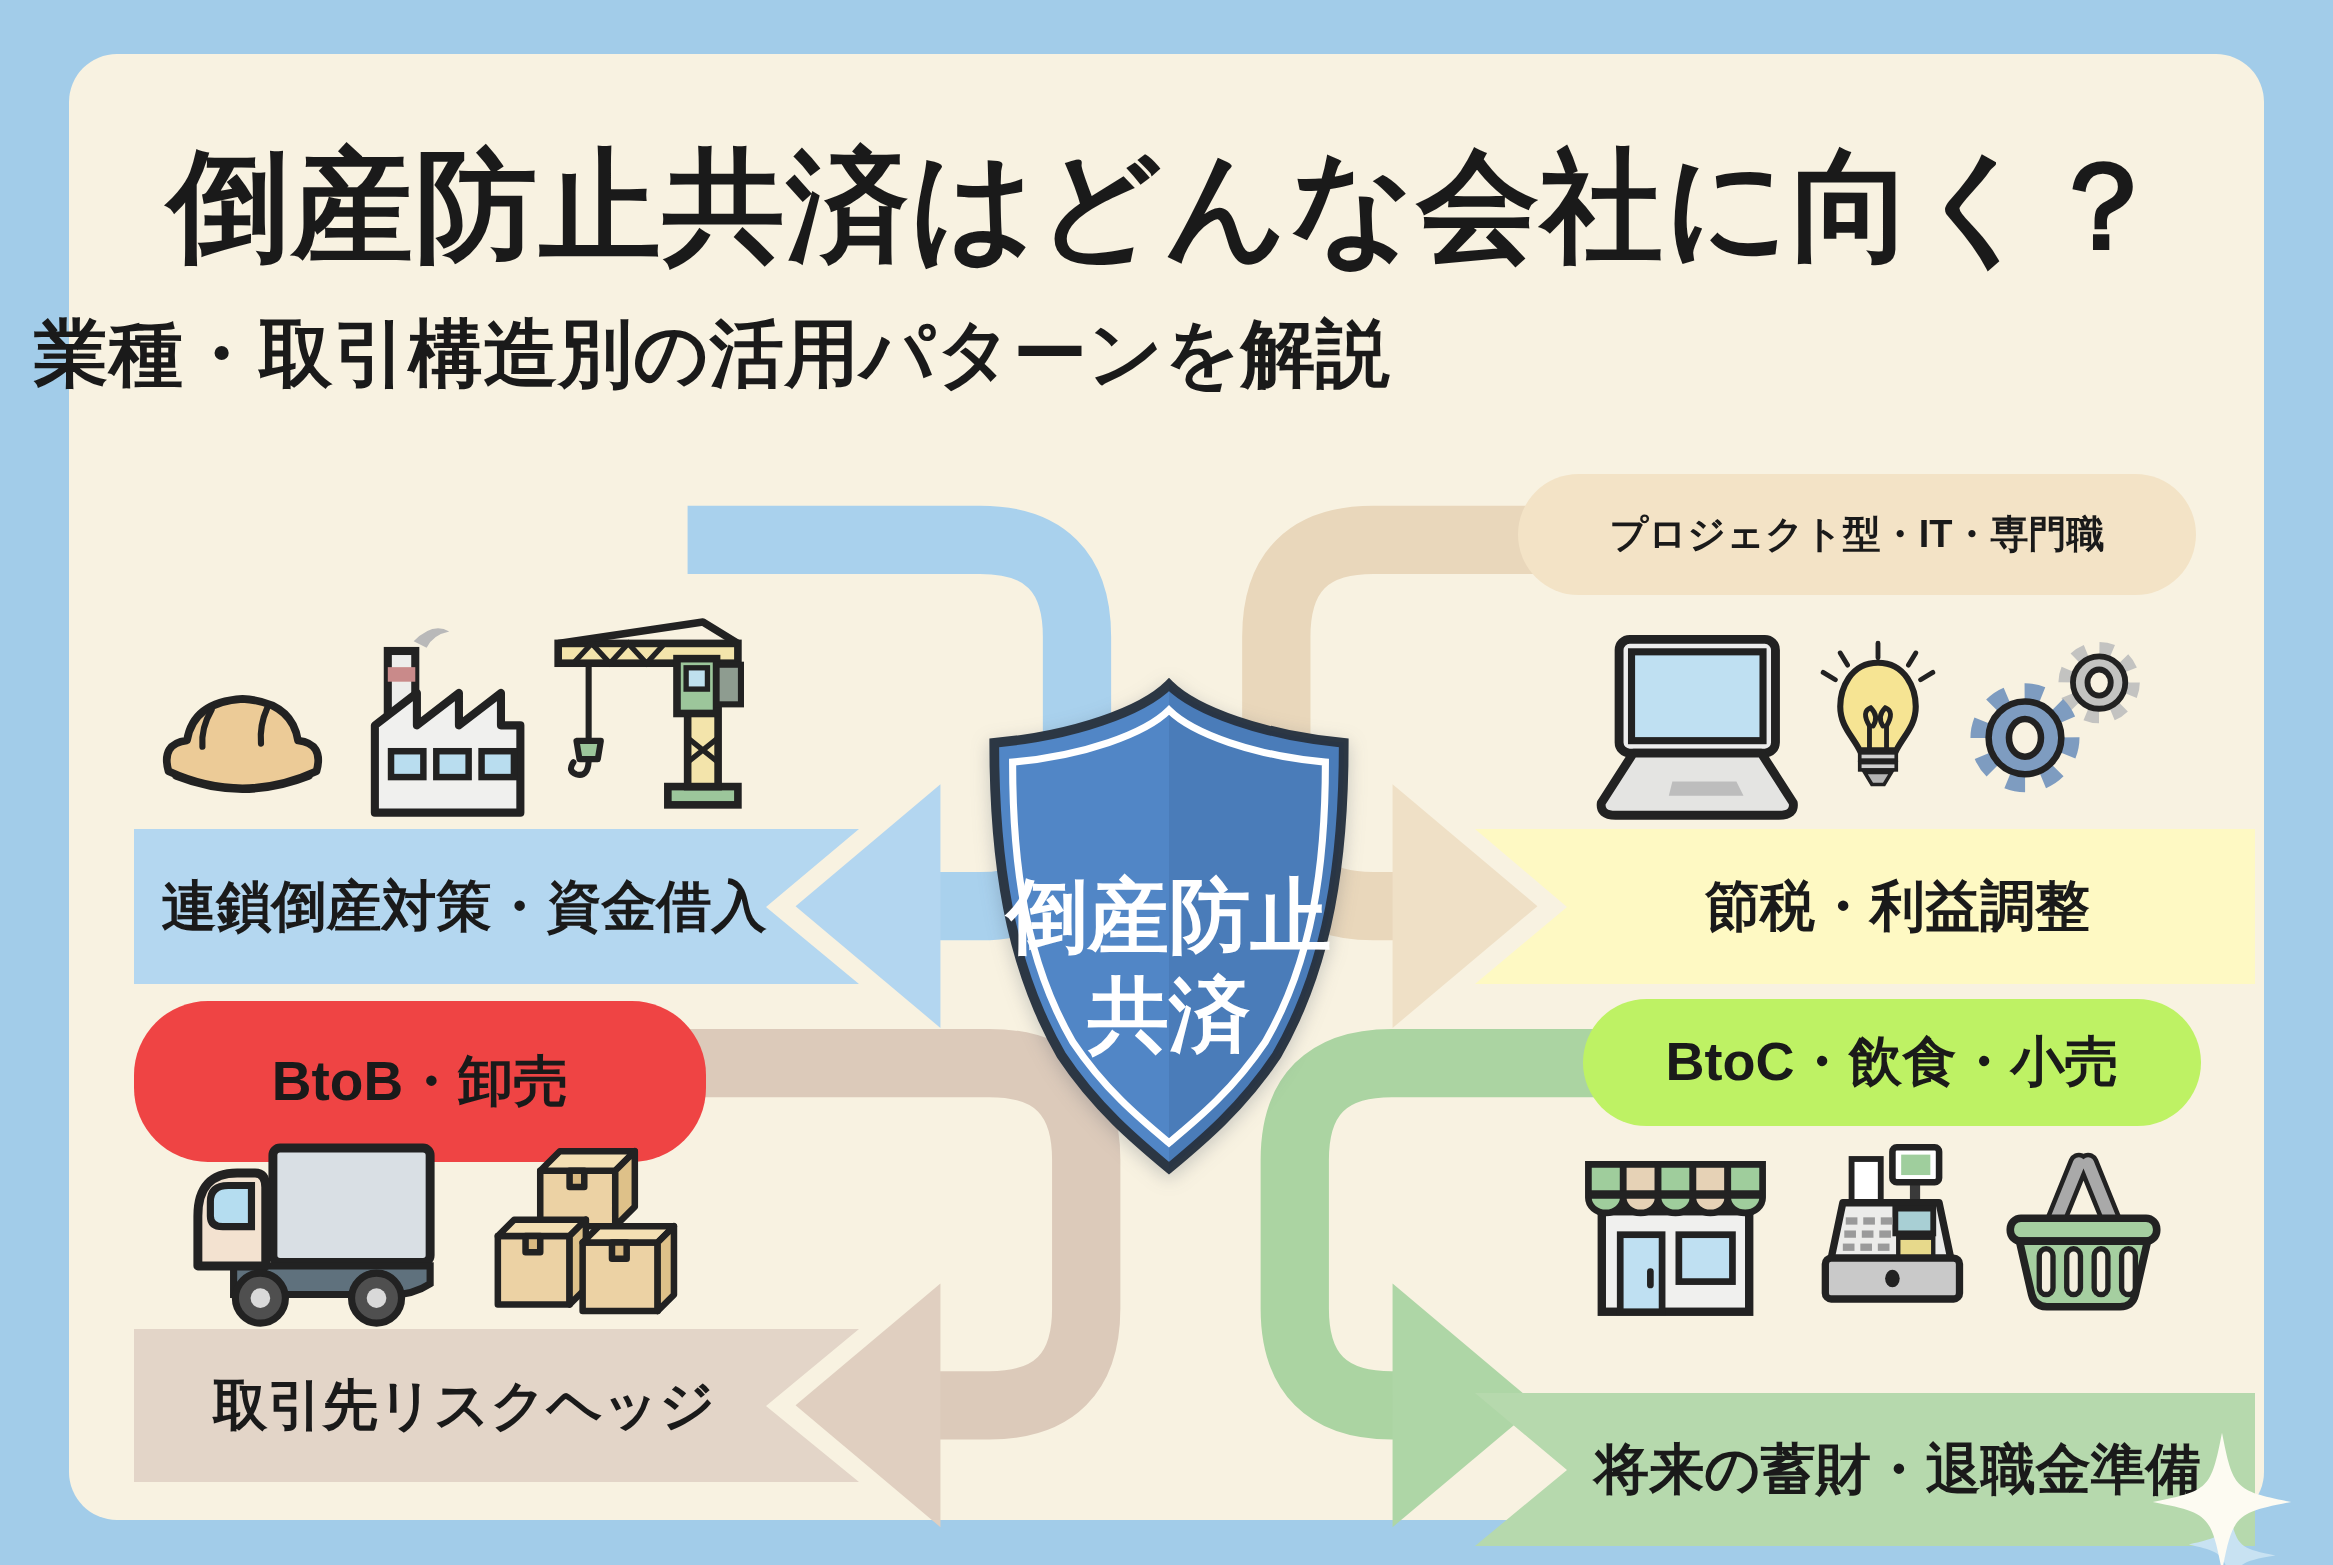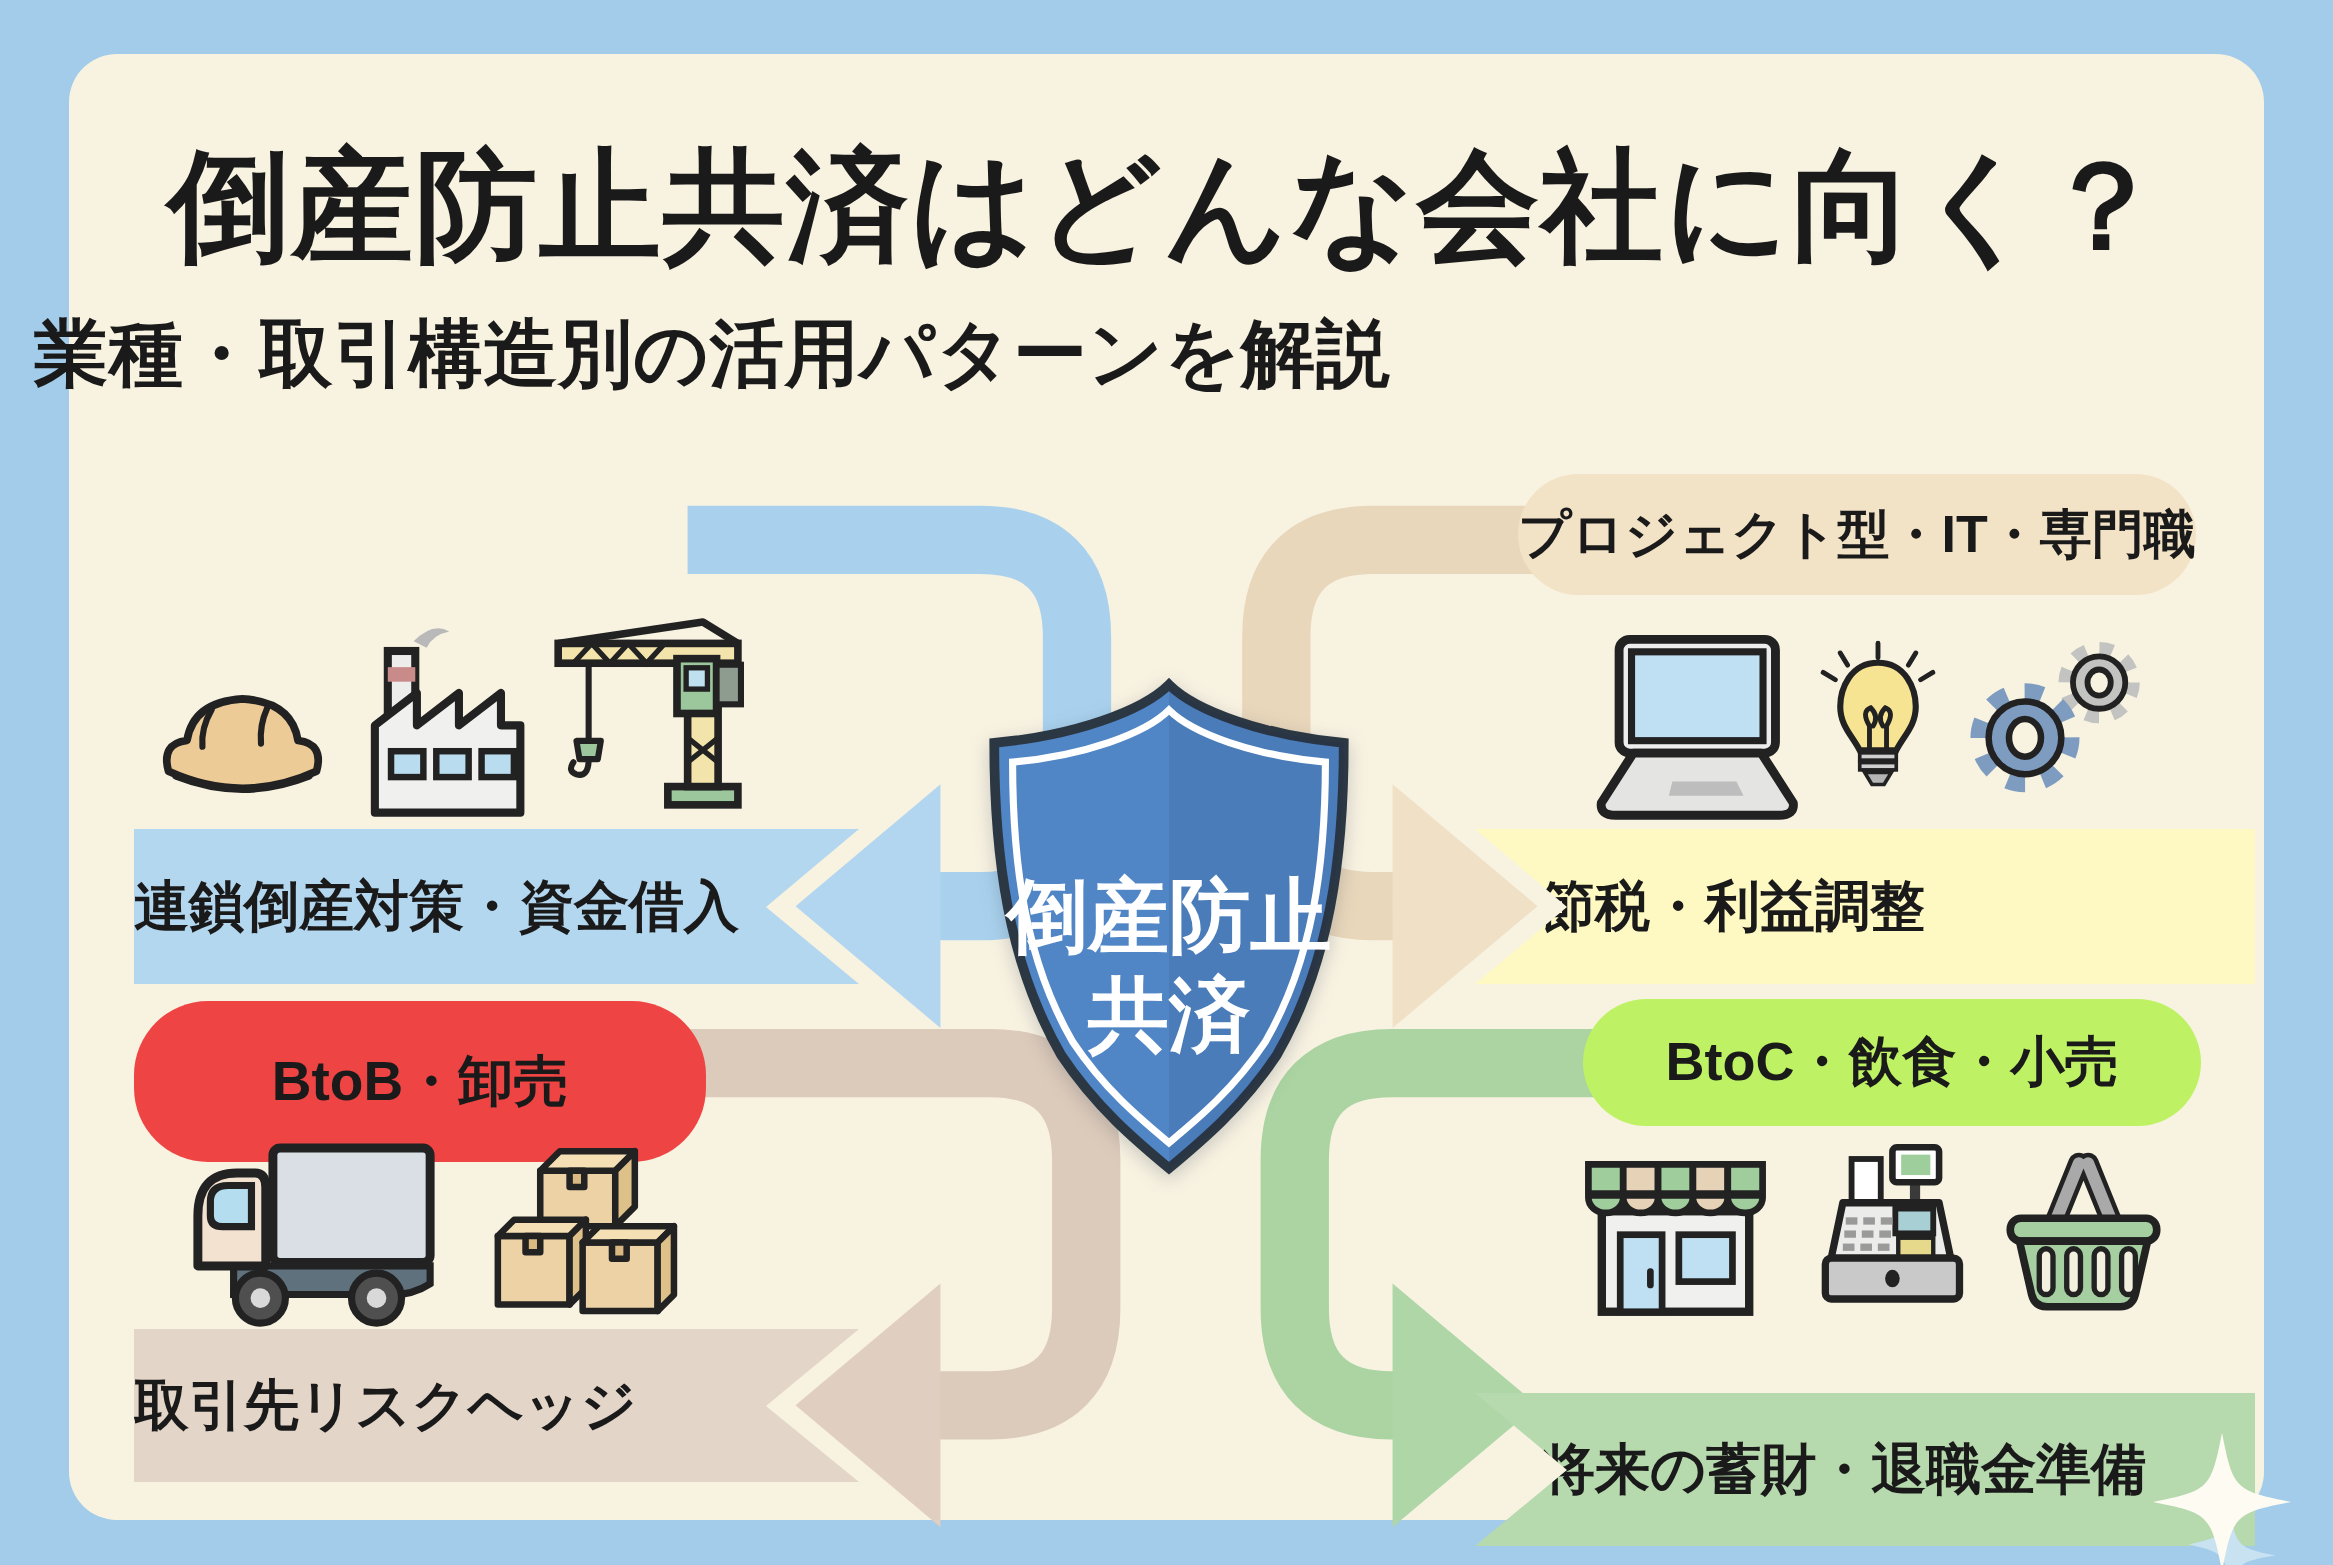--- a/index.html
+++ b/index.html
@@ -5,24 +5,24 @@
   html,body{margin:0;padding:0;background:#a2cce9;}
   .stage{position:relative;width:2333px;height:1565px;background:#a2cce9;overflow:hidden;
          font-family:"Liberation Sans","DejaVu Sans",sans-serif;color:#1a1a1a;}
   .panel{position:absolute;left:69px;top:54px;width:2195px;height:1466px;background:#f8f2e1;border-radius:48px;}
   .title{position:absolute;left:0;top:126px;width:100%;text-align:center;font-size:122px;font-weight:900;letter-spacing:1.8px;}
   .subtitle{position:absolute;left:0;top:305px;width:100%;text-align:left;font-size:74px;font-weight:800;letter-spacing:0.9px;padding-left:34px;}
   .connector-layer{position:absolute;left:0;top:0;z-index:1;}
   .pill{position:absolute;z-index:2;display:flex;align-items:center;justify-content:center;
         border-radius:74px;font-weight:800;}
   .pill-tl{left:134px;top:479px;width:572px;height:120px;background:#b7d8f1;font-size:55px;}
-  .pill-tr{left:1518px;top:474px;width:678px;height:121px;background:#f3e3c6;font-size:52px;}
+  .pill-tr{left:1518px;top:474px;width:678px;height:121px;background:#f3e3c6;font-size:38px;}
   .pill-bl{left:134px;top:1001px;width:572px;height:161px;background:#ef4444;font-size:55px;text-align:center;}
   .pill-br{left:1583px;top:999px;width:618px;height:127px;background:#bef264;font-size:54px;}
-  .band{position:absolute;z-index:2;display:flex;align-items:center;
+  .band{position:absolute;z-index:2;display:flex;align-items:center;justify-content:center;
         font-weight:800;font-size:55px;}
   .band-tl{left:134px;top:829px;width:725px;height:155px;background:#b4d7f0;padding-right:65px;box-sizing:border-box;
            clip-path:polygon(0 0,725px 0,632px 78px,725px 155px,0 155px);}
   .band-tr{left:1475px;top:829px;width:780px;height:155px;background:#fef9c3;padding-left:65px;box-sizing:border-box;
            clip-path:polygon(0 0,780px 0,780px 155px,0 155px,92px 78px);}
   .band-bl{left:134px;top:1329px;width:725px;height:153px;background:#e3d5c8;padding-right:65px;box-sizing:border-box;
            clip-path:polygon(0 0,725px 0,632px 77px,725px 153px,0 153px);}
   .band-br{left:1475px;top:1393px;width:780px;height:153px;background:#b6d9ad;padding-left:65px;box-sizing:border-box;
            clip-path:polygon(0 0,780px 0,780px 153px,0 153px,92px 77px);}
   .icon{position:absolute;z-index:2;}

